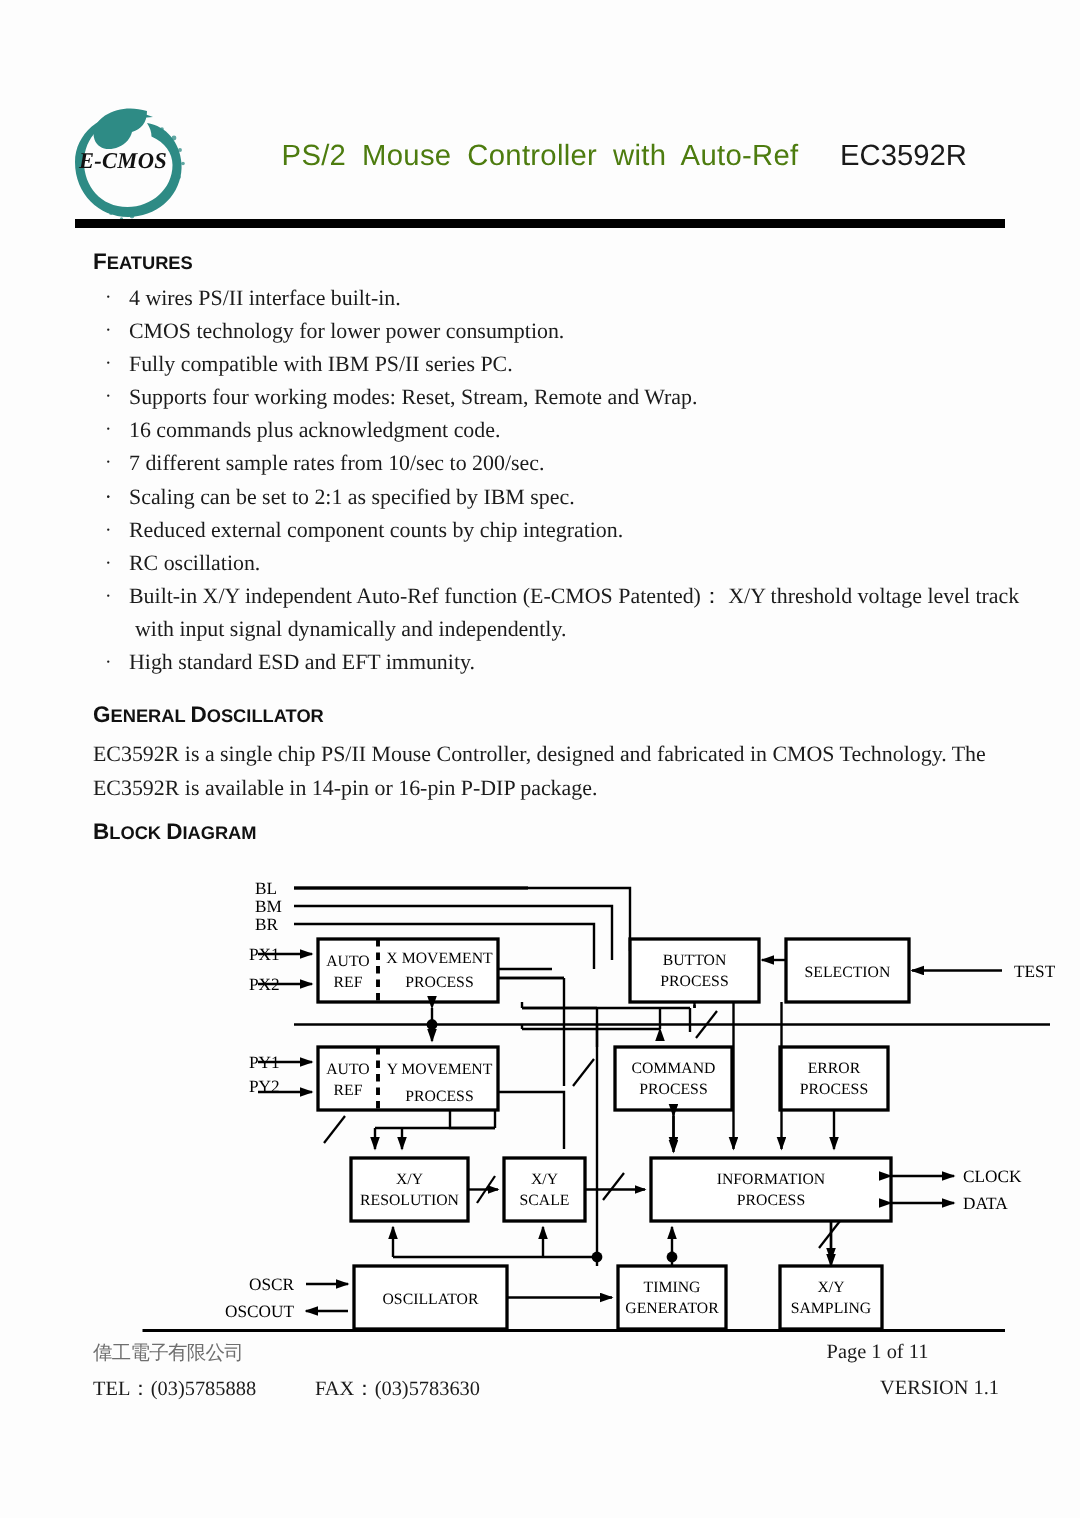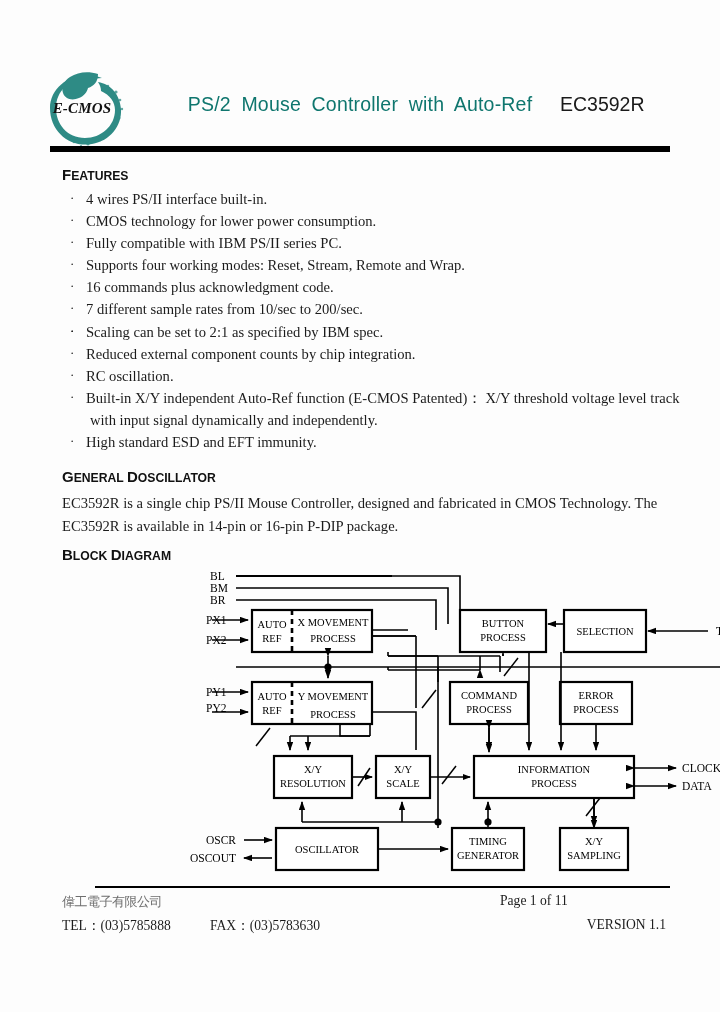--- a/index.html
+++ b/index.html
@@ -9,52 +9,52 @@
   .page{position:absolute;inset:0;background:#fdfdfd;}
 
   
   .header{position:absolute;left:0;top:58px;width:720px;height:92px;}
   .logo{position:absolute;left:36px;top:4px;width:92px;height:92px;}
   .logo-text{position:absolute;left:0;top:38px;width:92px;text-align:center;
              font-family:"Liberation Serif",serif;font-style:italic;font-weight:bold;
              font-size:15px;letter-spacing:.2px;color:#111;z-index:3;}
   .title{position:absolute;left:150px;top:35px;width:420px;text-align:center;
          font-family:"Liberation Sans",sans-serif;font-size:19.5px;
-         word-spacing:5px;letter-spacing:.2px;color:#0f766e;}
+         word-spacing:5px;letter-spacing:.2px;color:#4d7c0f;}
   .partno{position:absolute;left:560px;top:35px;width:130px;text-align:left;
           font-family:"Liberation Sans",sans-serif;font-size:19.5px;color:#1a1a1a;}
   .rule-top{position:absolute;left:50px;top:146px;width:620px;height:6px;background:#000;}
 
   
   .sect{position:absolute;font-family:"Liberation Sans",sans-serif;
         font-weight:bold;font-size:15px;color:#111;}
   .sect .sc{font-size:12.2px;}
   .bullets{position:absolute;left:62px;top:188px;width:620px;}
   .bl{position:relative;padding-left:24px;font-size:14.6px;line-height:22.1px;
       color:#1b1b1b;white-space:nowrap;}
   .bl .dot{position:absolute;left:8px;top:-1px;font-size:13px;}
   .bl.wrap{white-space:normal;}
   .bl .cont{display:block;padding-left:4px;}
 
   .gd-body{position:absolute;left:62px;top:492px;width:610px;
            font-size:14.6px;line-height:23px;color:#1b1b1b;}
 
   
-  .diagram{position:absolute;left:0;top:560px;width:617px;height:330px;padding-left:40px;}
+  .diagram{position:absolute;left:0;top:576px;width:617px;height:330px;}
   .diagram svg{display:block;}
   .bx text,.diagram text{font-family:"Liberation Serif",serif;fill:#000;}
 
   
   .rule-bot{position:absolute;left:95px;top:886px;width:575px;height:2px;background:#000;}
   .foot{position:absolute;font-size:13.6px;color:#1b1b1b;}
   .f-cn{left:62px;top:893px;width:260px;font-size:13px;
         color:#6e6e6e;filter:blur(.35px);letter-spacing:-.5px;}
   .f-tel{left:62px;top:917px;}
   .f-fax{left:210px;top:917px;}
-  .f-page{left:500px;top:893px;width:170px;text-align:left;}
+  .f-page{left:500px;top:893px;width:170px;text-align:center;}
   .f-ver{left:476px;top:917px;width:190px;text-align:right;}
 </style>
 </head>
 <body>
 
 <div class="page">
 
   <div class="header">
 
     <div class="logo">

